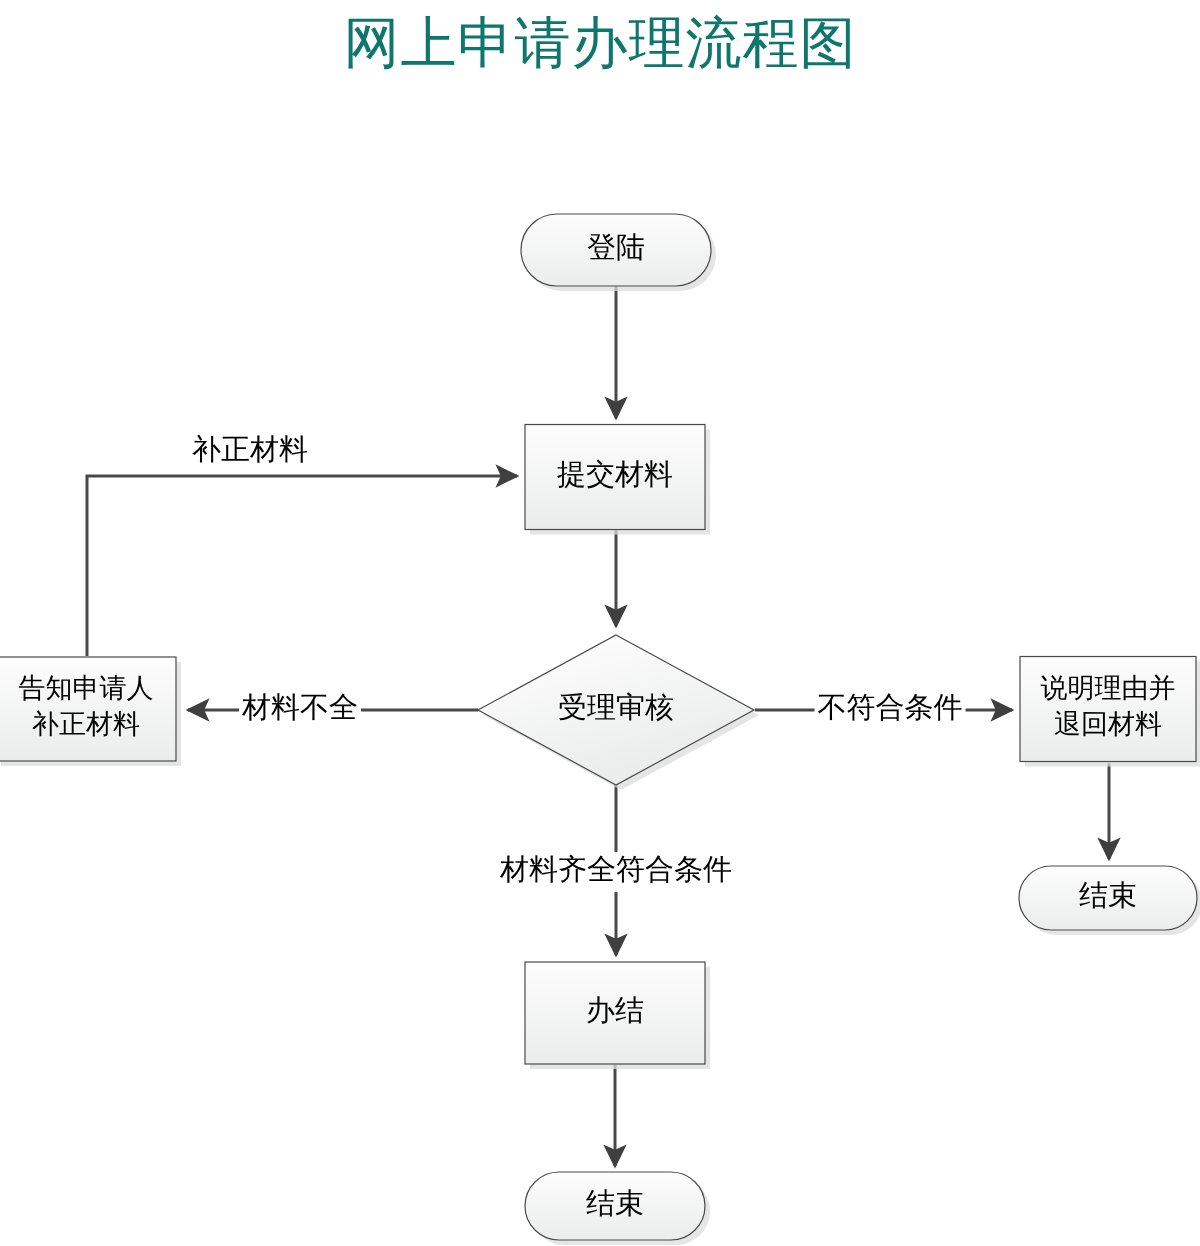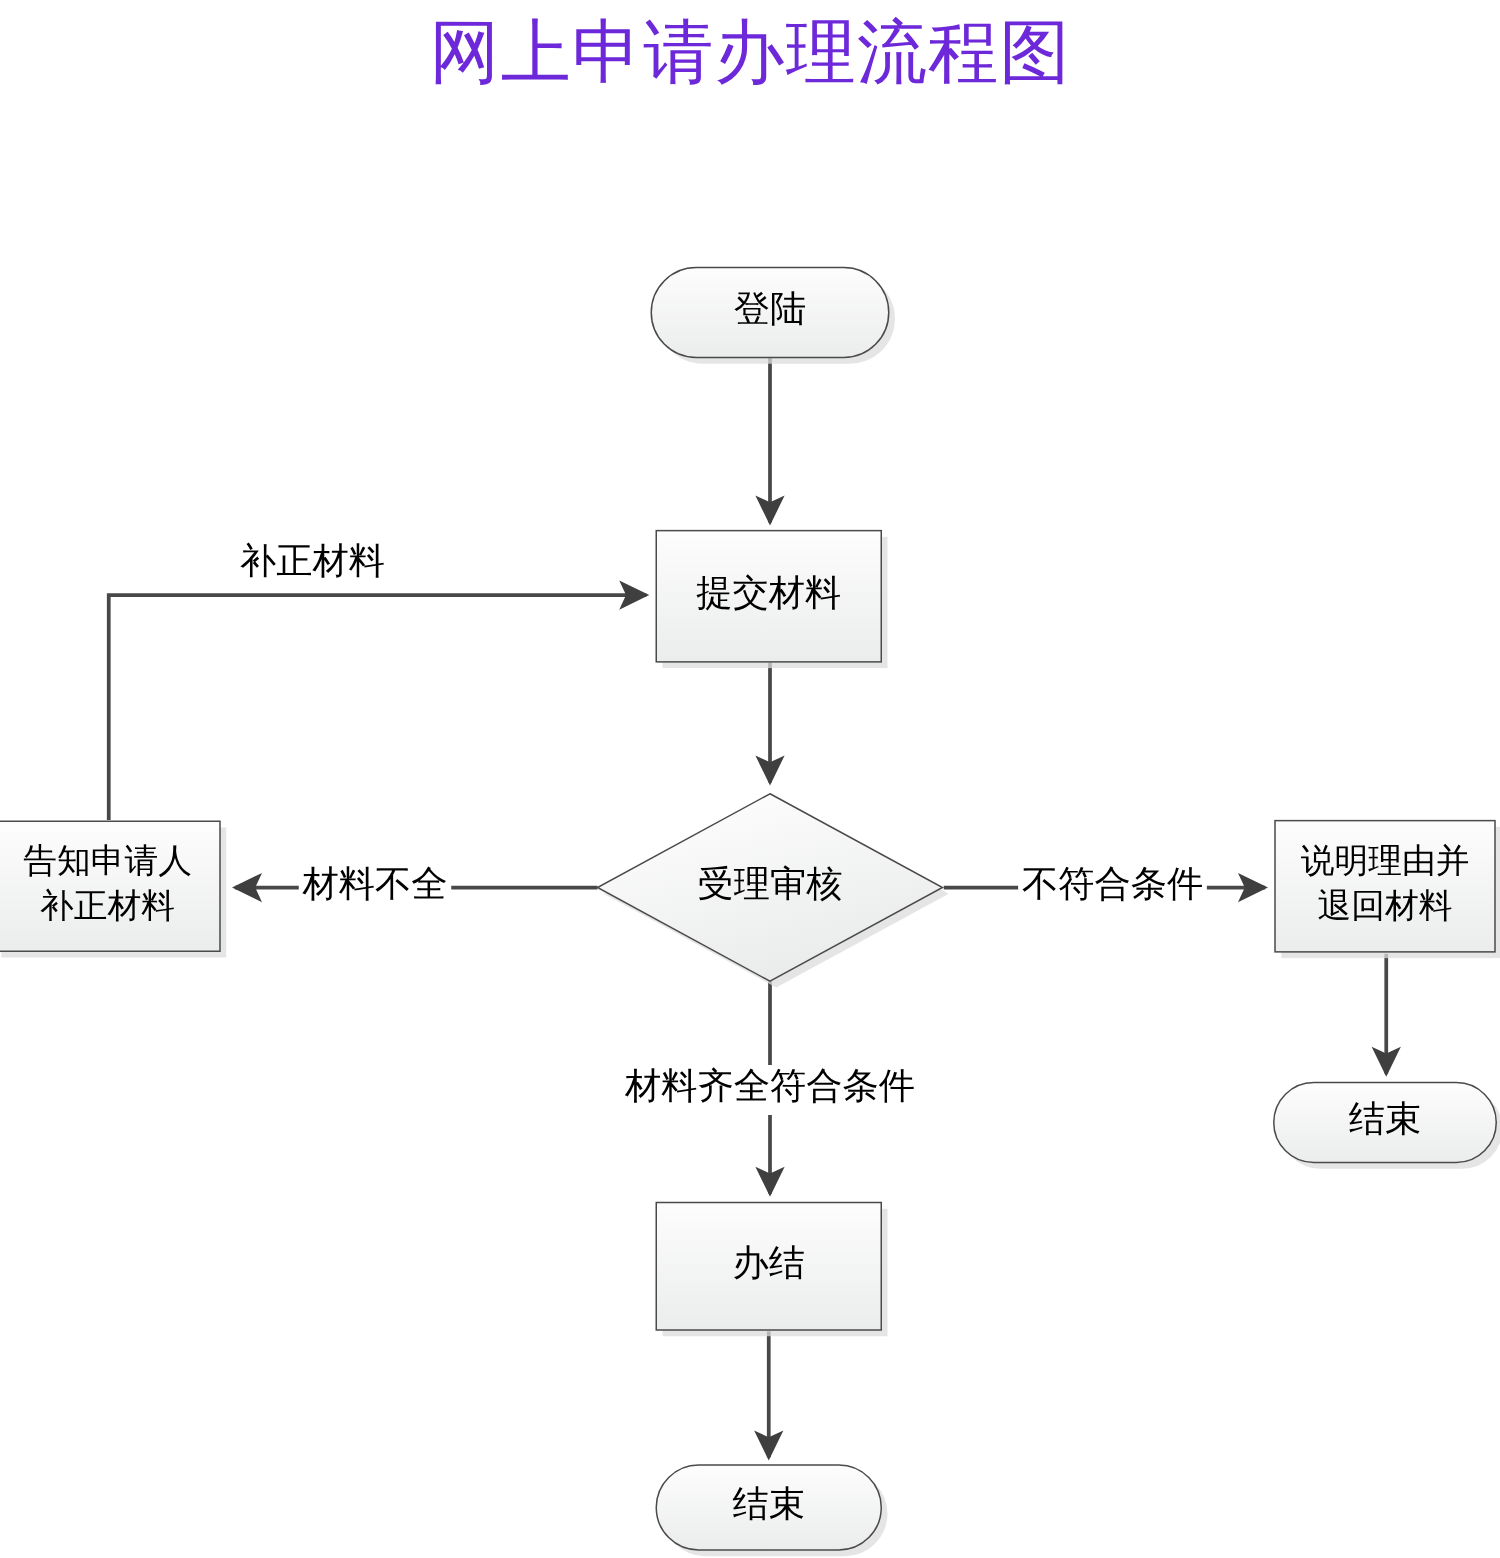--- a/index.html
+++ b/index.html
@@ -22,21 +22,21 @@
   }
   .chart-title {
     position: absolute;
     left: 0;
     top: 8px;
     width: 1200px;
     text-align: center;
     font-family: "Liberation Serif", "DejaVu Serif", serif;
     font-size: 56px;
     line-height: 70px;
-    color: #6d28d9;
+    color: #0f766e;
     letter-spacing: 1px;
     white-space: nowrap;
   }
   svg#diagram {
     position: absolute;
     left: 0;
     top: 0;
     width: 1200px;
     height: 1246px;
     display: block;

